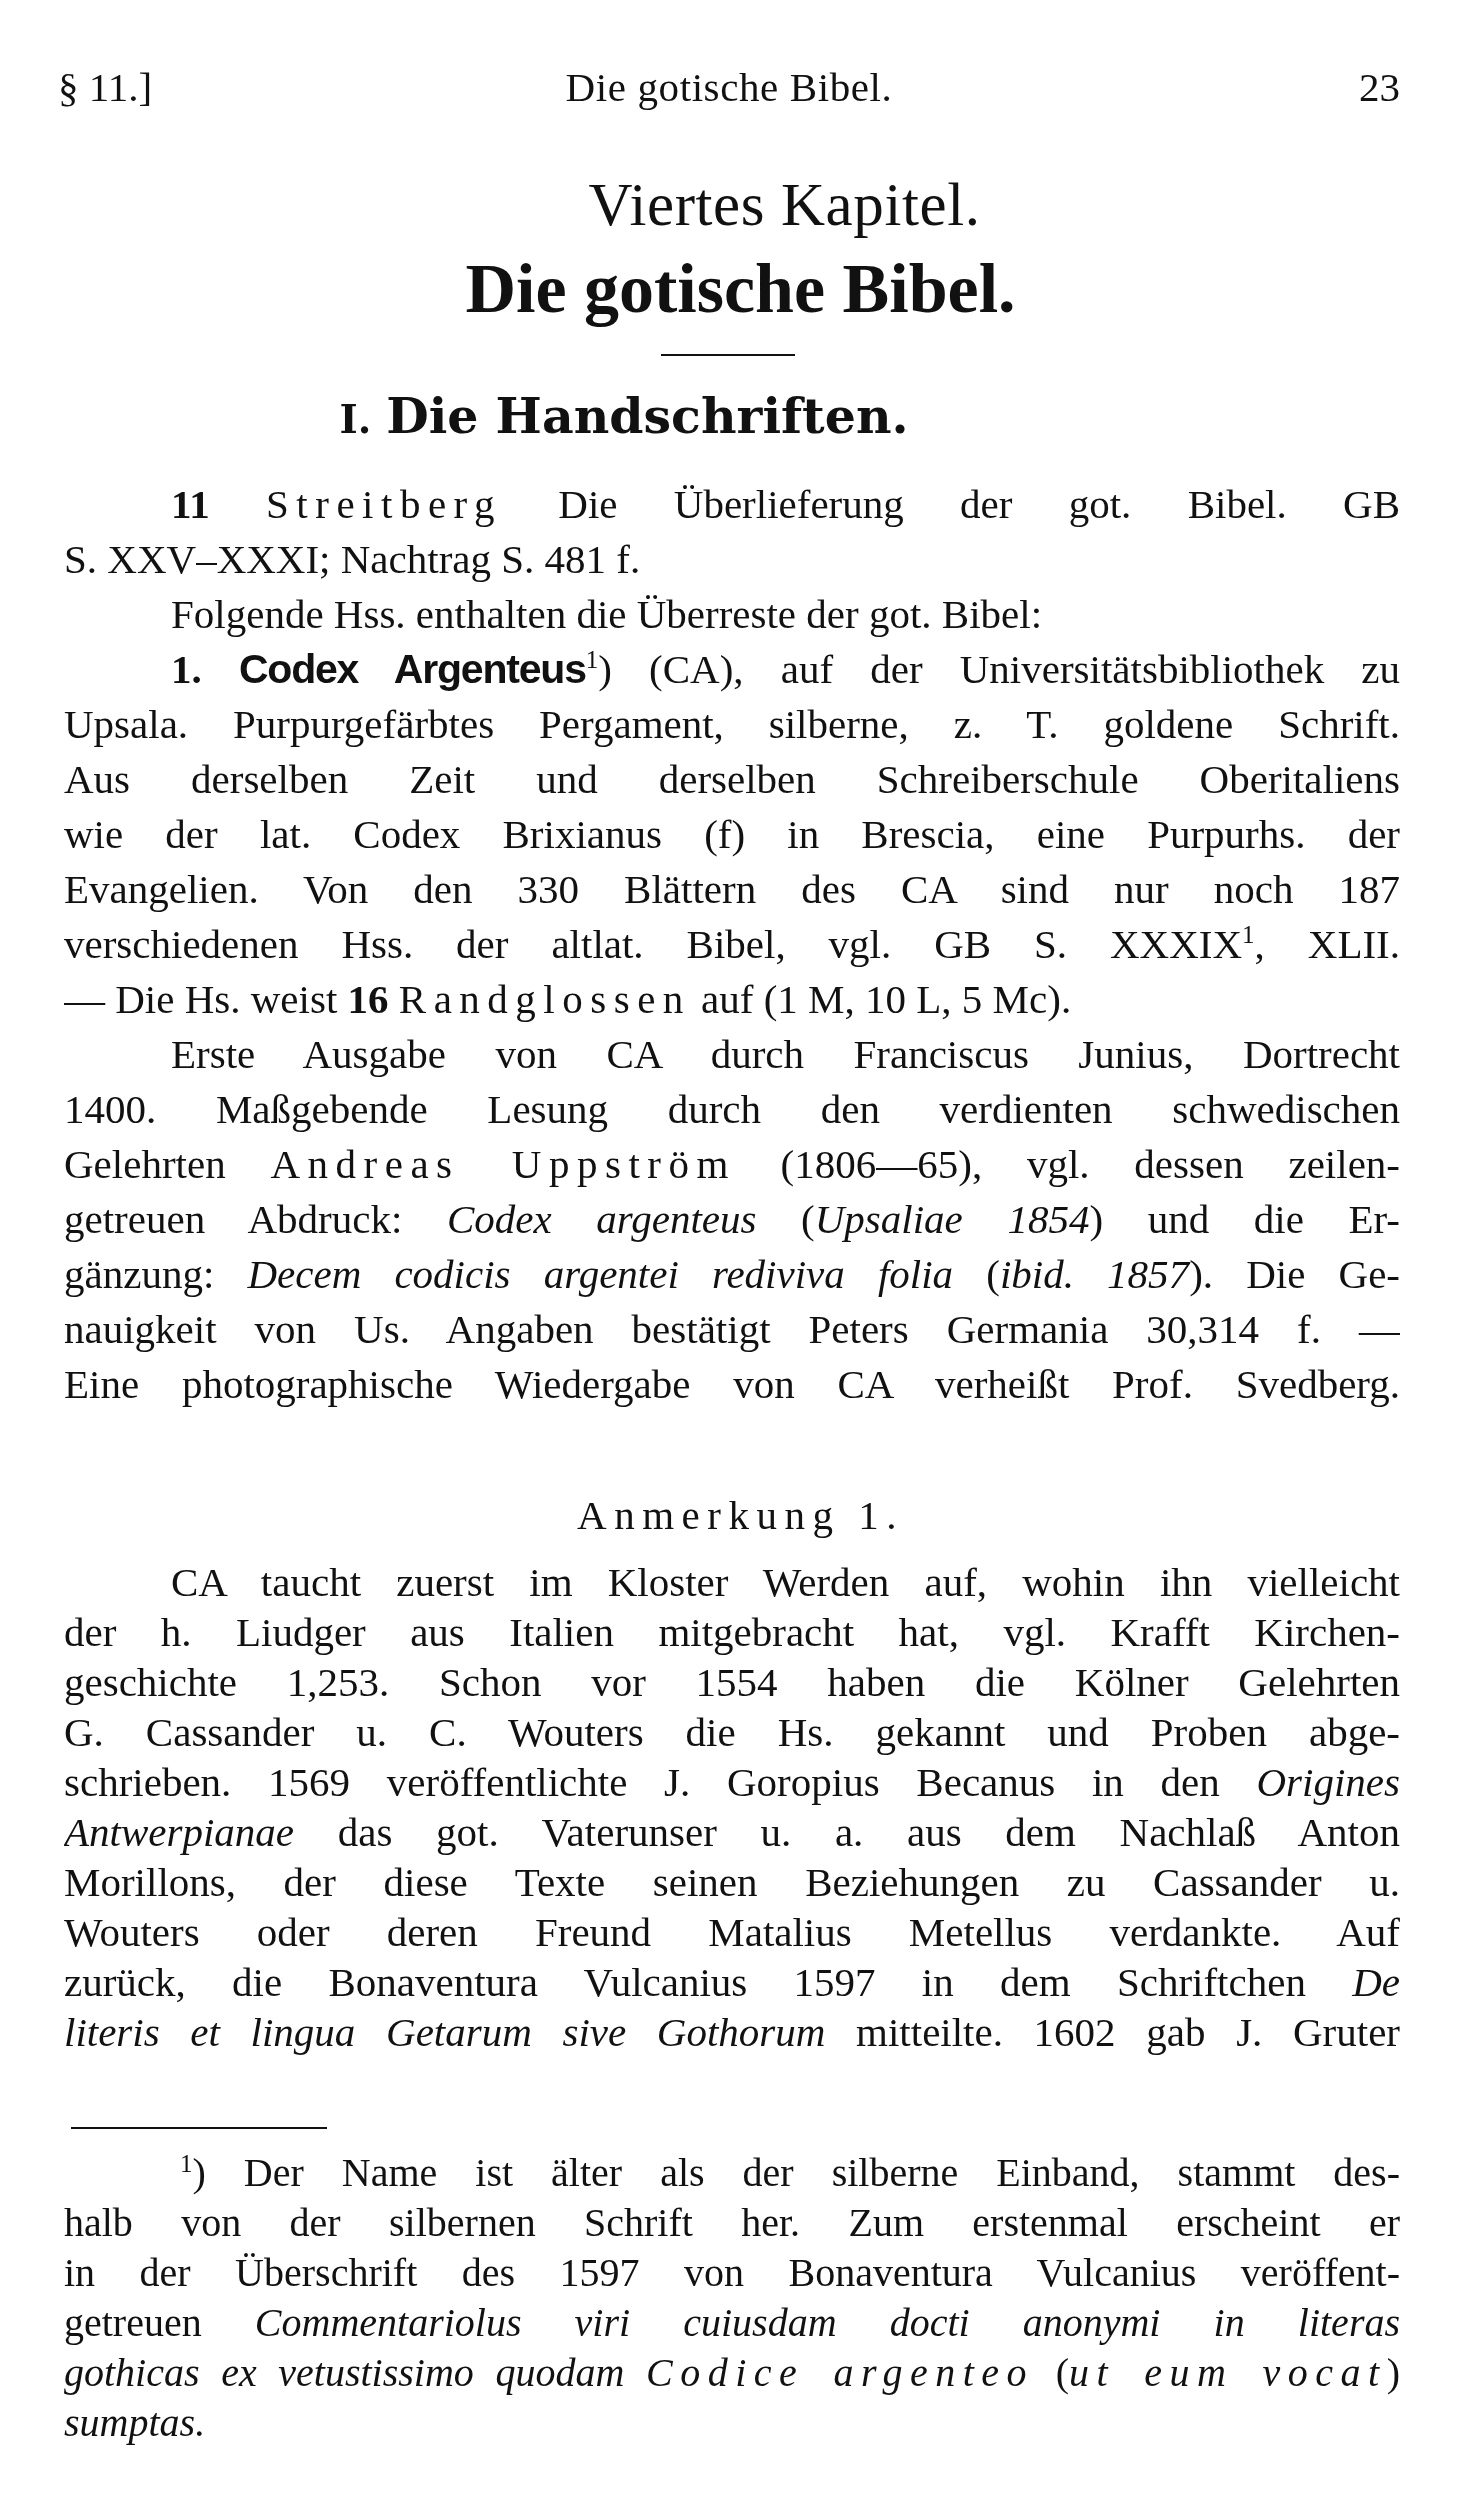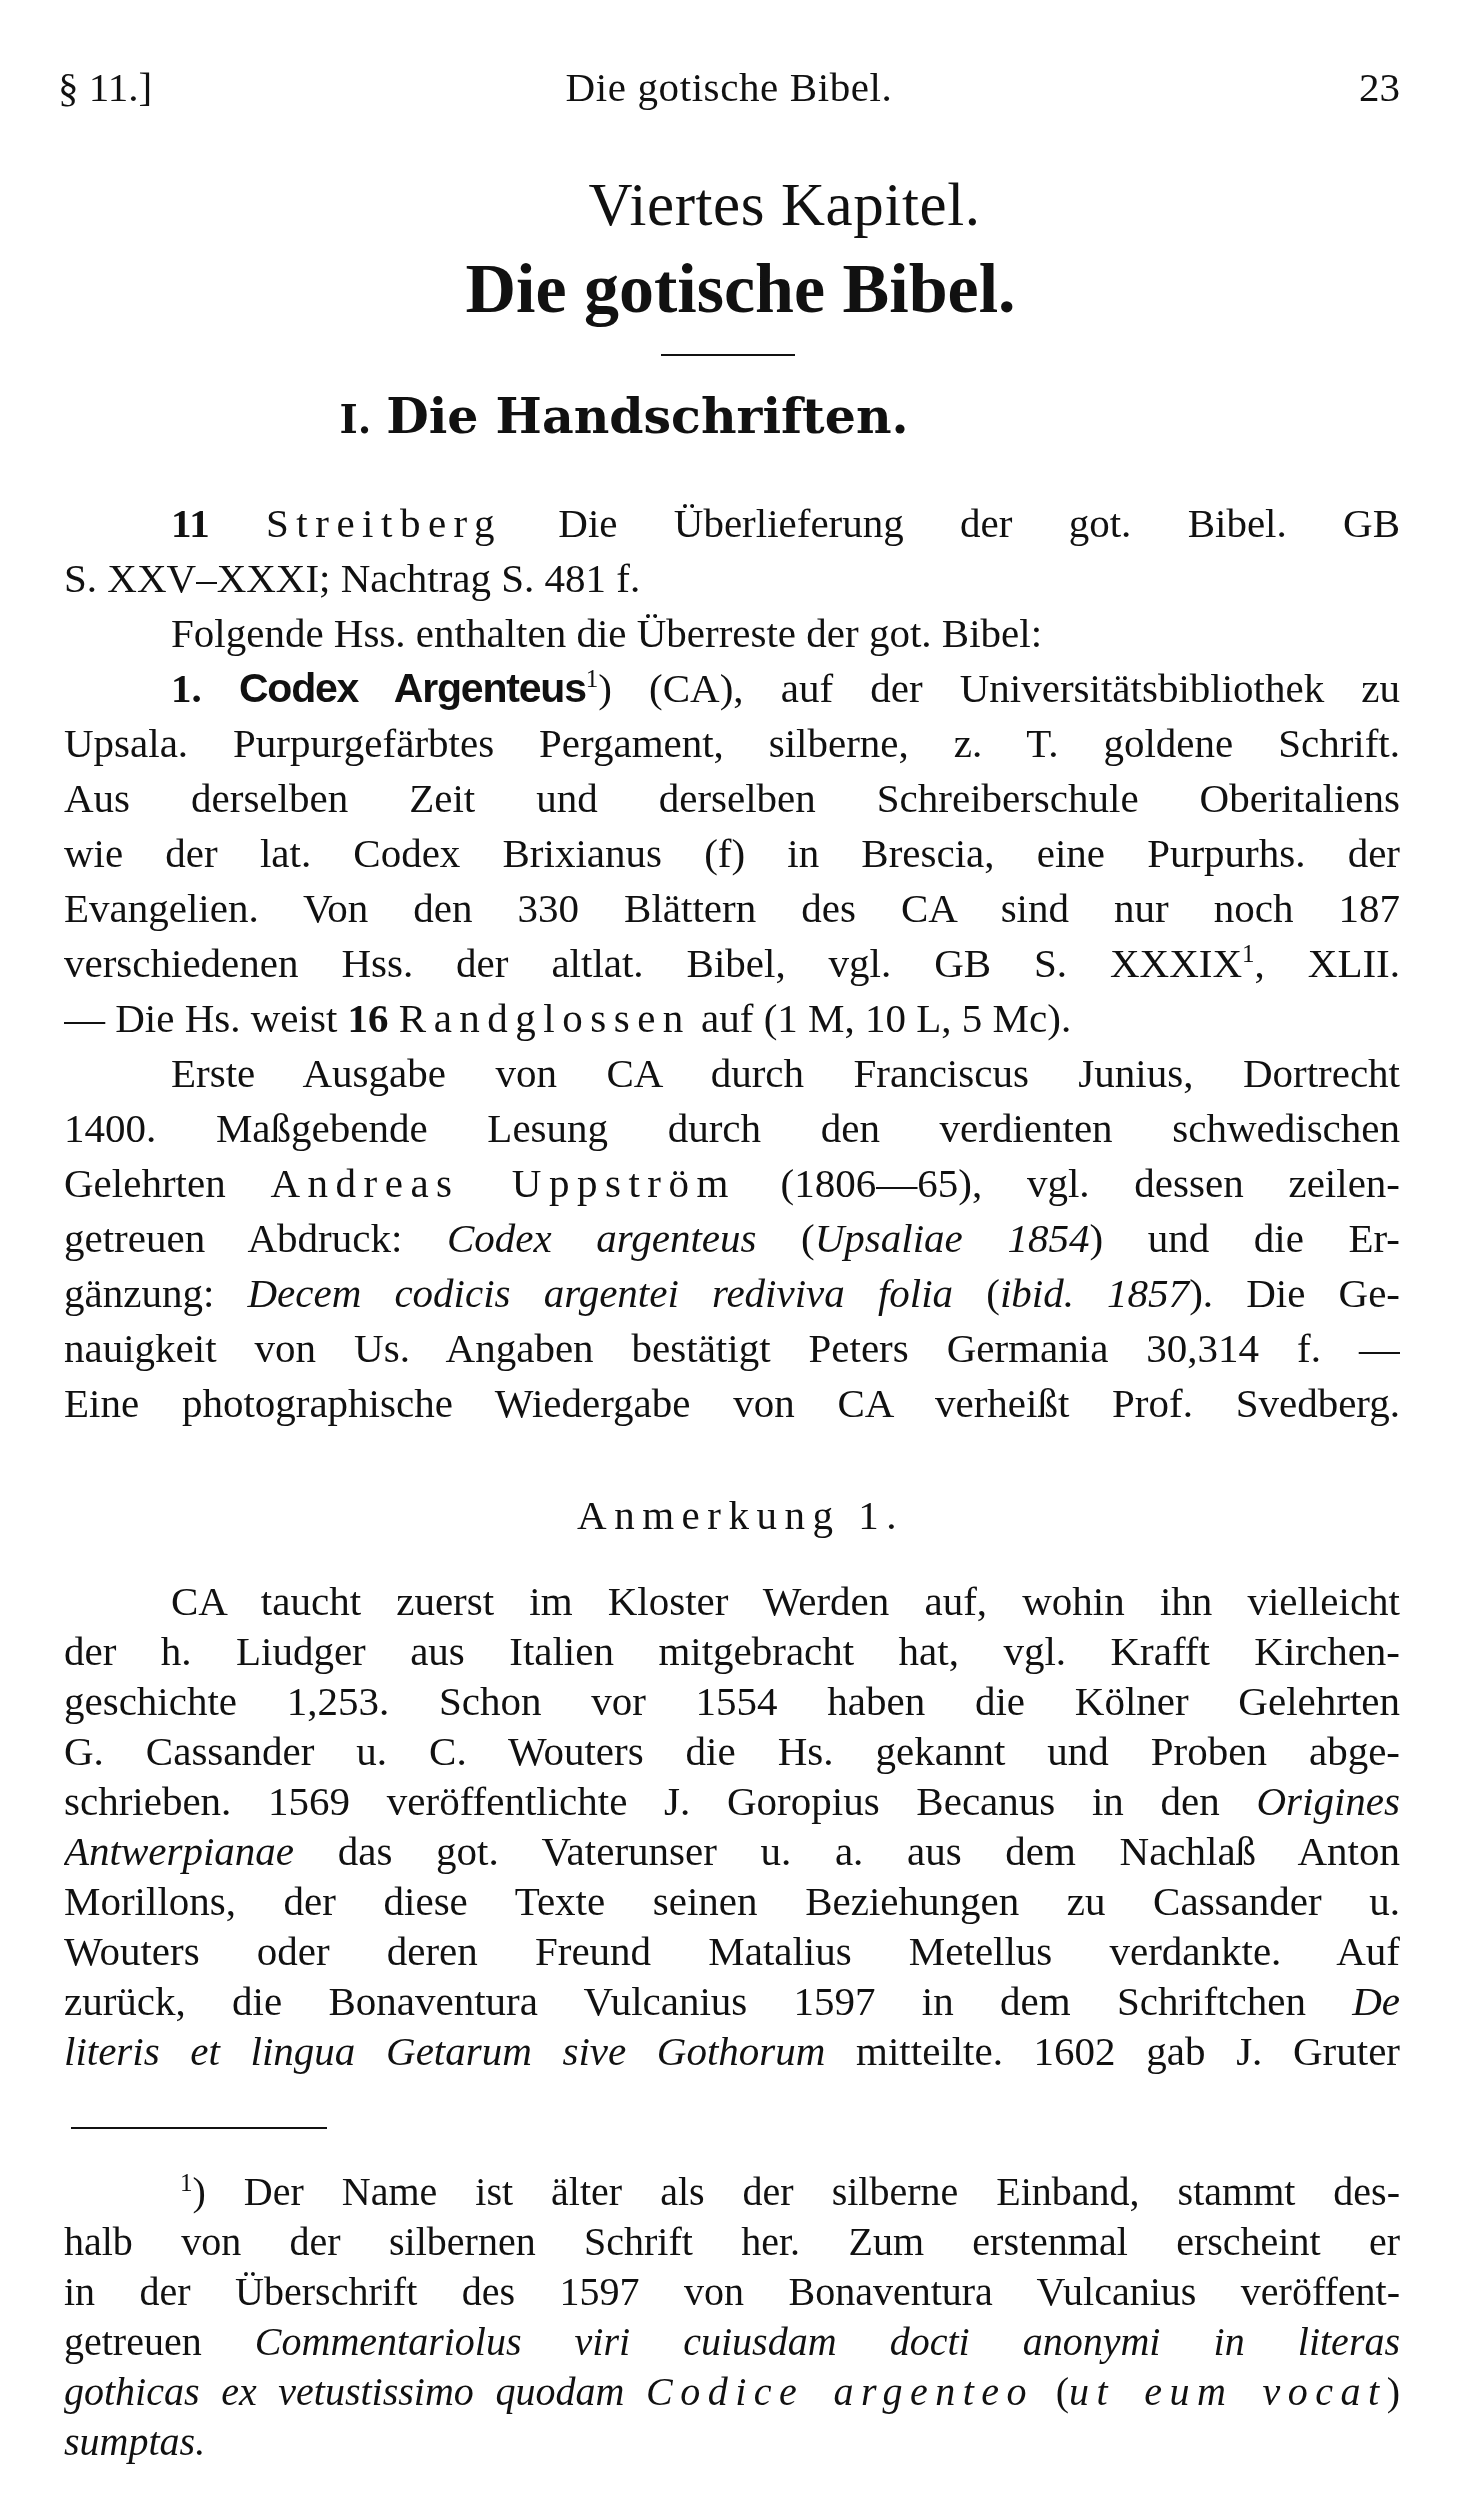--- a/index.html
+++ b/index.html
@@ -16,21 +16,21 @@
   .chapter-label { position: absolute; top: 170px; left: 0; width: 1481px; text-align: center;
                    font-size: 61px; line-height: 69px; letter-spacing: 0.6px; padding-left: 44px; }
   .chapter-title { position: absolute; top: 250px; left: 0; width: 1481px; text-align: center;
                    font-size: 70px; line-height: 78px; font-weight: bold; }
   .title-rule { position: absolute; top: 354px; left: 661px; width: 134px; height: 1.9px; background: #111; }
   .section-title { position: absolute; top: 385px; left: 0; width: 1248px; text-align: center;
                    font-family: "DejaVu Serif", "Liberation Serif", serif; font-weight: bold;
                    font-size: 49px; line-height: 62px; }
   .section-title .num { font-size: 39px; margin-right: 15px; }
 
-  .body-block { position: absolute; left: 64px; width: 1336px; font-size: 41px; margin-top: 19px; }
+  .body-block { position: absolute; left: 64px; width: 1336px; font-size: 41px; }
   .line { display: block; height: 55px; line-height: 55px; text-align: justify; text-align-last: justify;
           white-space: normal; overflow: hidden; }
   .line.last { text-align-last: left; }
   .line.indent { padding-left: 107px; }
   .spaced { letter-spacing: 7.5px; }
   .bold-cond { font-family: "Liberation Sans", "DejaVu Sans", sans-serif; font-weight: bold; letter-spacing: -1.2px; }
   .bold { font-weight: bold; }
   .it { font-style: italic; }
   sup { font-size: 25px; line-height: 0; vertical-align: super; }
 

